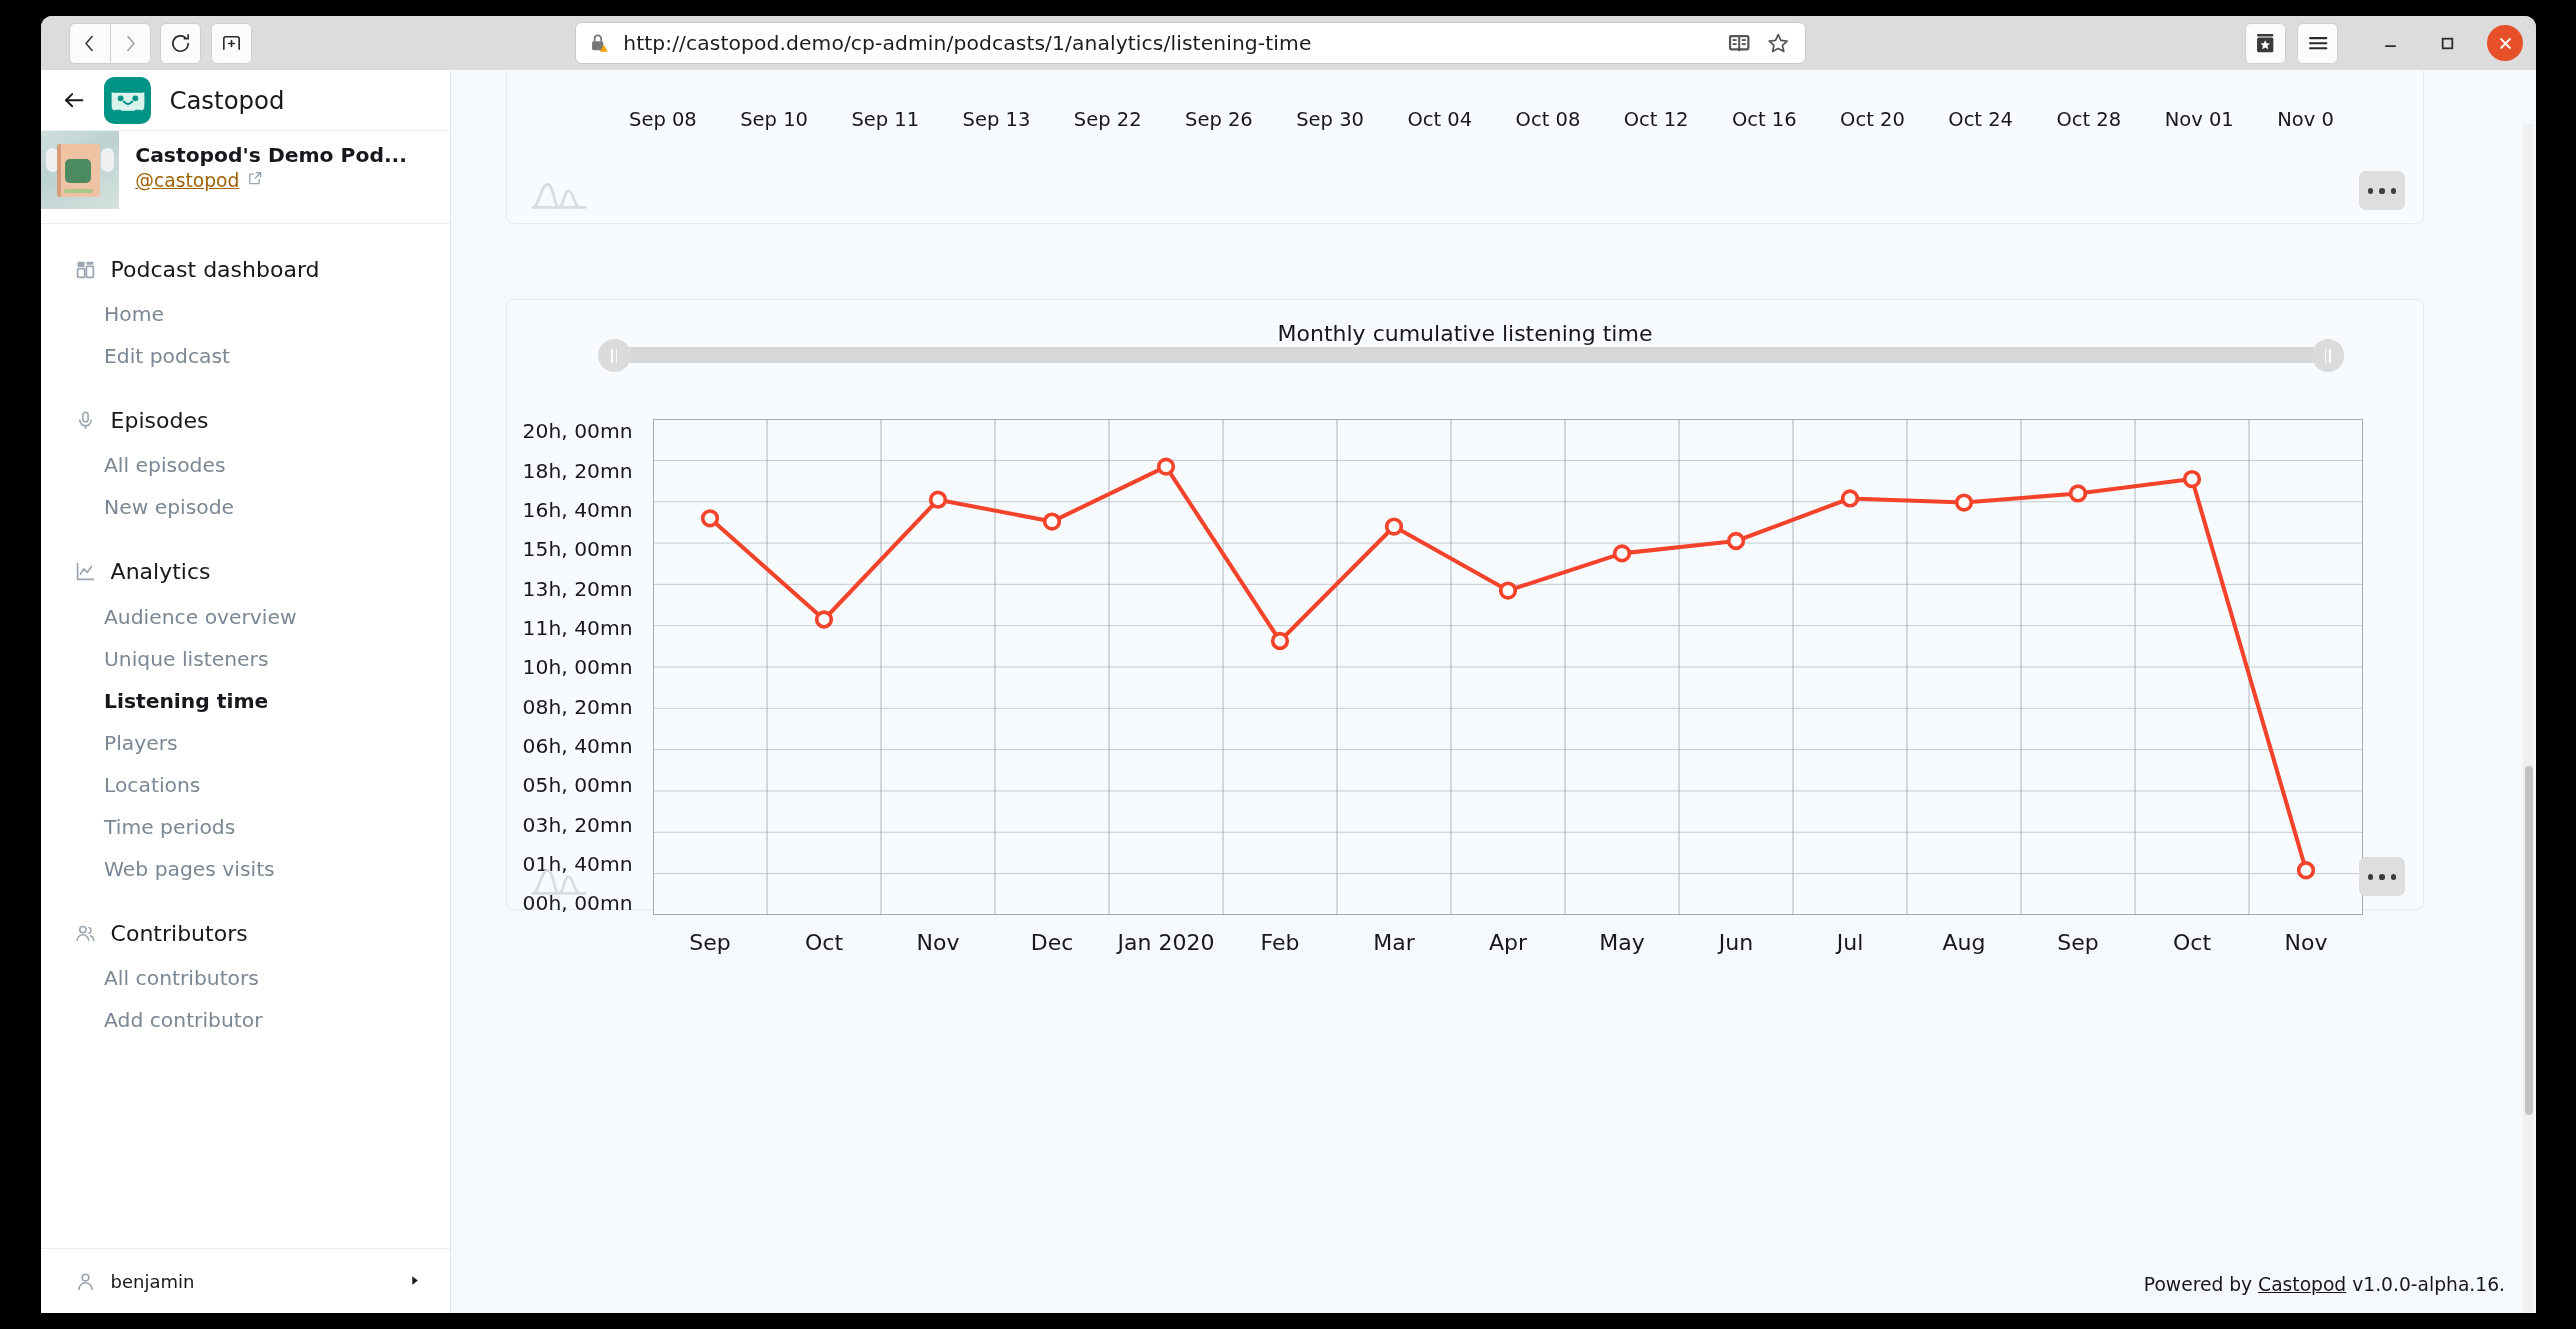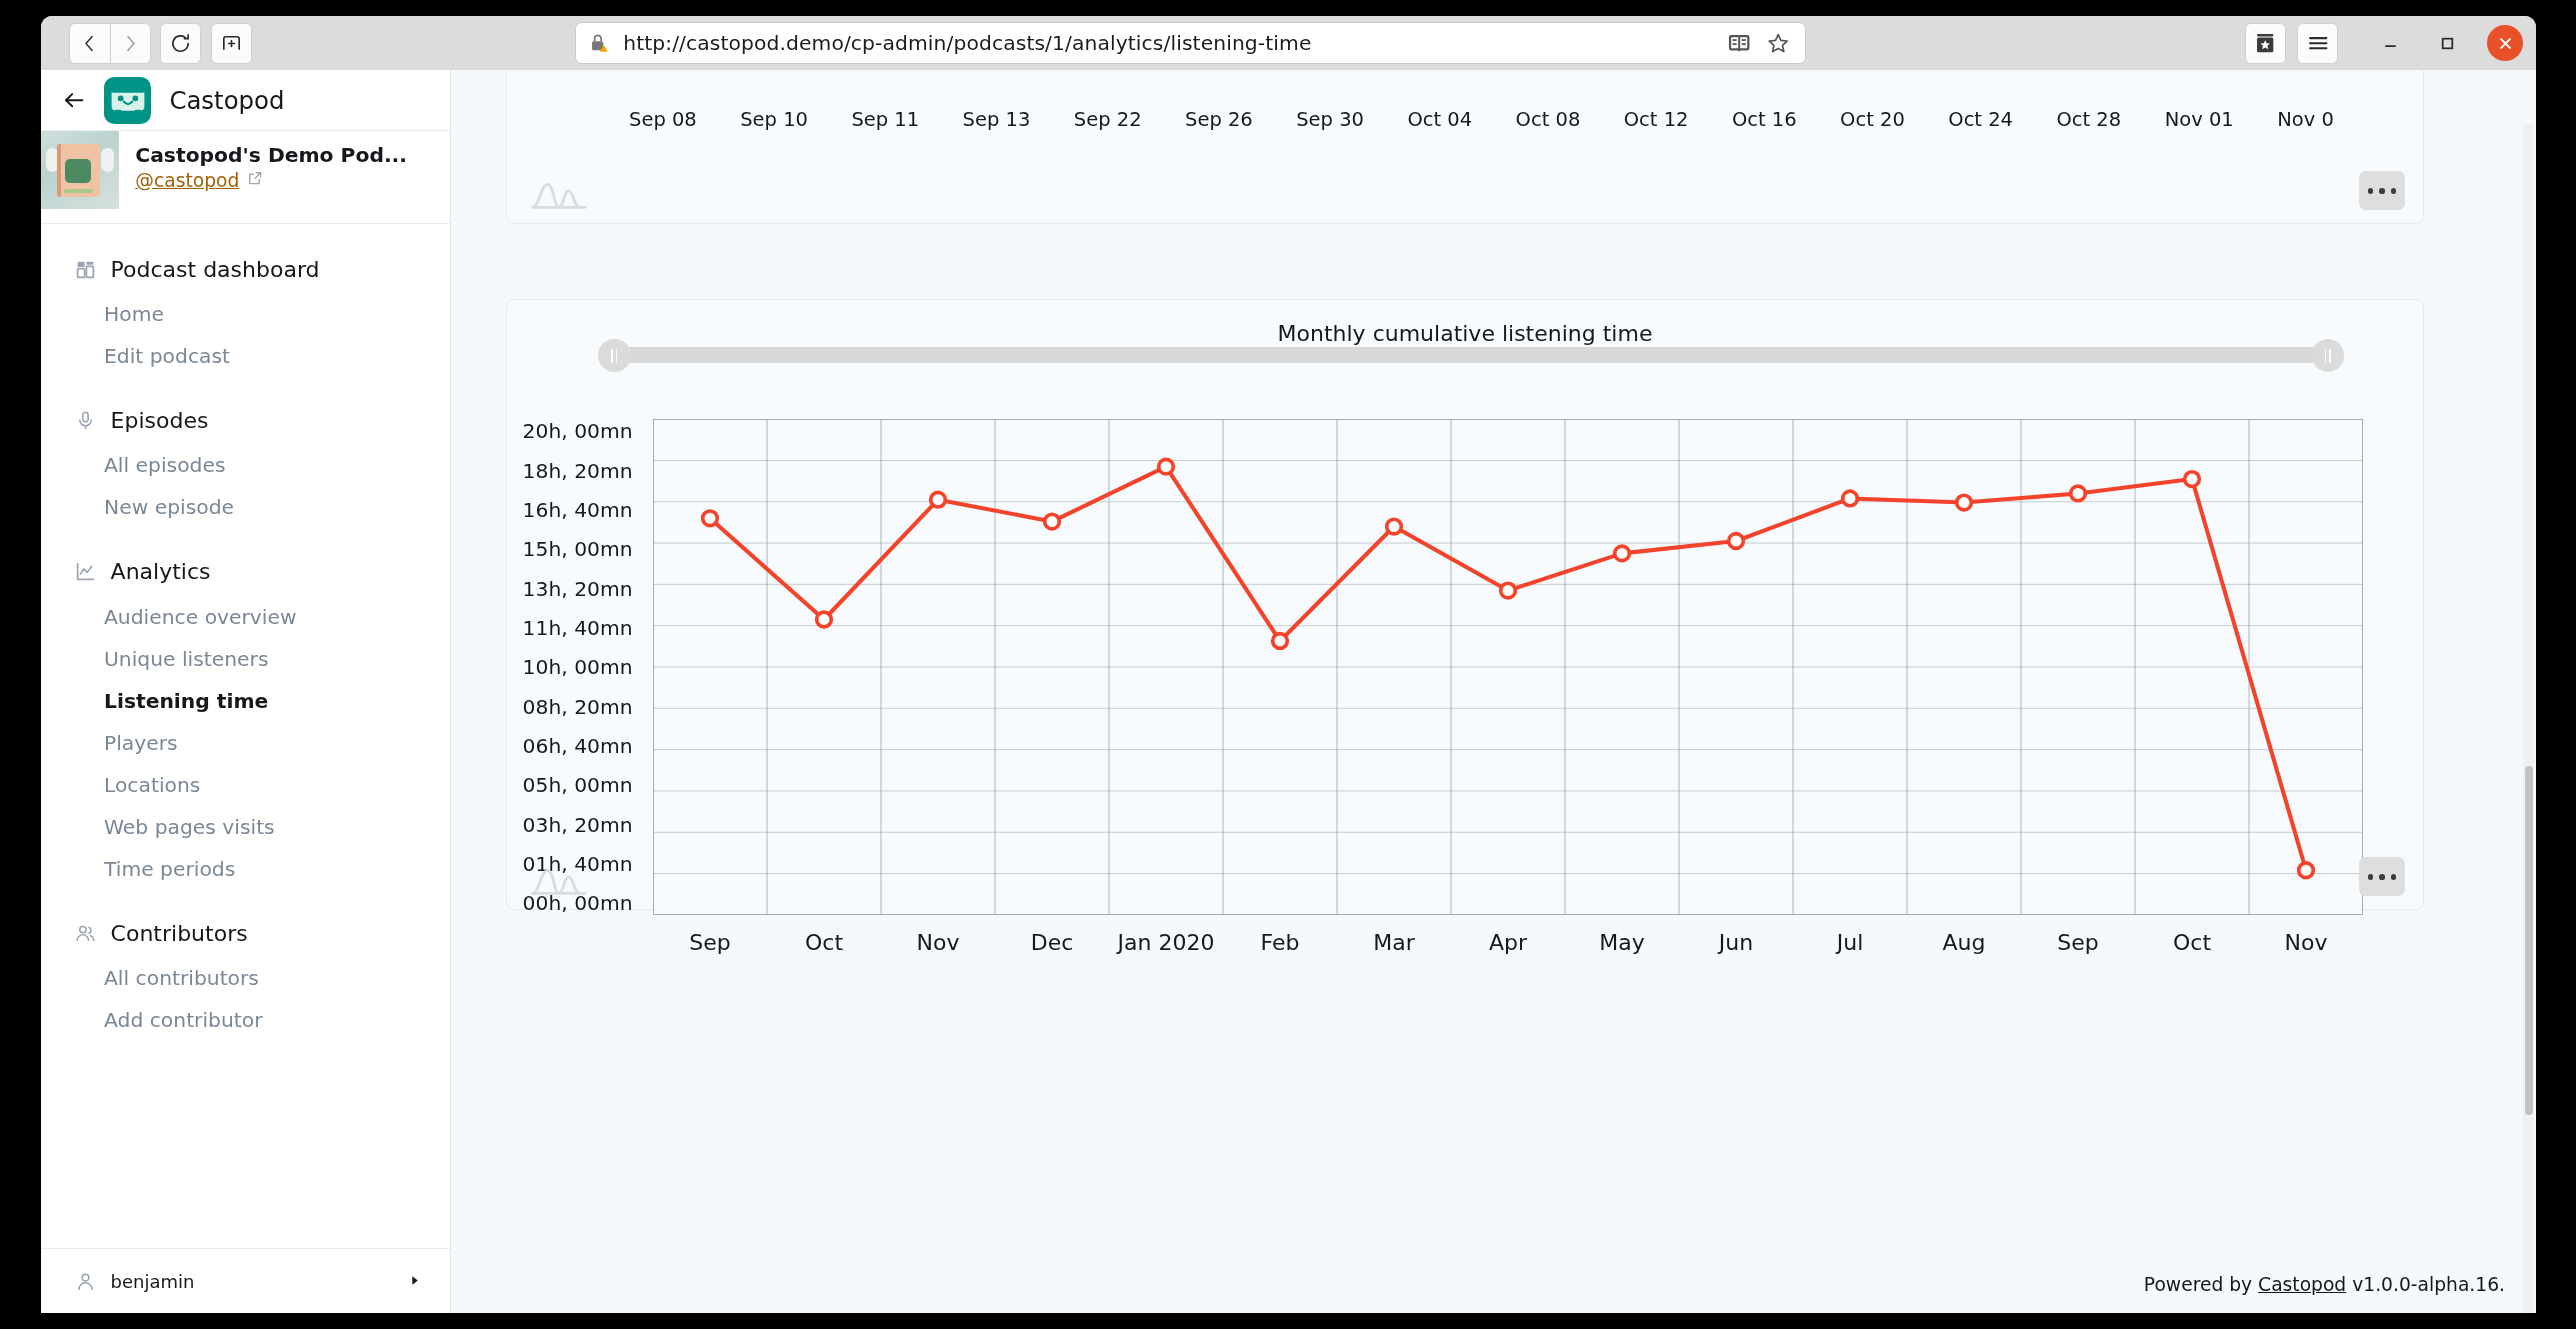--- a/index.html
+++ b/index.html
@@ -498,22 +498,22 @@
                 <polyline points="6 15 10 9 14 13 19 6"></polyline>
             </svg>
           </span>
           <span>Analytics</span>
         </div>
         <div class="nav-sub">Audience overview</div>
         <div class="nav-sub">Unique listeners</div>
         <div class="nav-sub active">Listening time</div>
         <div class="nav-sub">Players</div>
         <div class="nav-sub">Locations</div>
+        <div class="nav-sub">Time periods</div>
         <div class="nav-sub">Web pages visits</div>
-        <div class="nav-sub">Time periods</div>
         <div class="nav-gap"></div>
 
         <div class="nav-section-head">
           <span class="ico">
             <svg width="21" height="21" viewBox="0 0 24 24" fill="none" stroke="currentColor" stroke-width="1.8" stroke-linecap="round">
               <circle cx="9" cy="7.5" r="3.6"></circle>
                 <path d="M2.5 20a6.5 6.5 0 0 1 13 0"></path>
                 <path d="M16 5.2a3.5 3.5 0 0 1 0 6.6"></path>
                 <path d="M17.5 14.5a6 6 0 0 1 4 5.5"></path>
             </svg>

